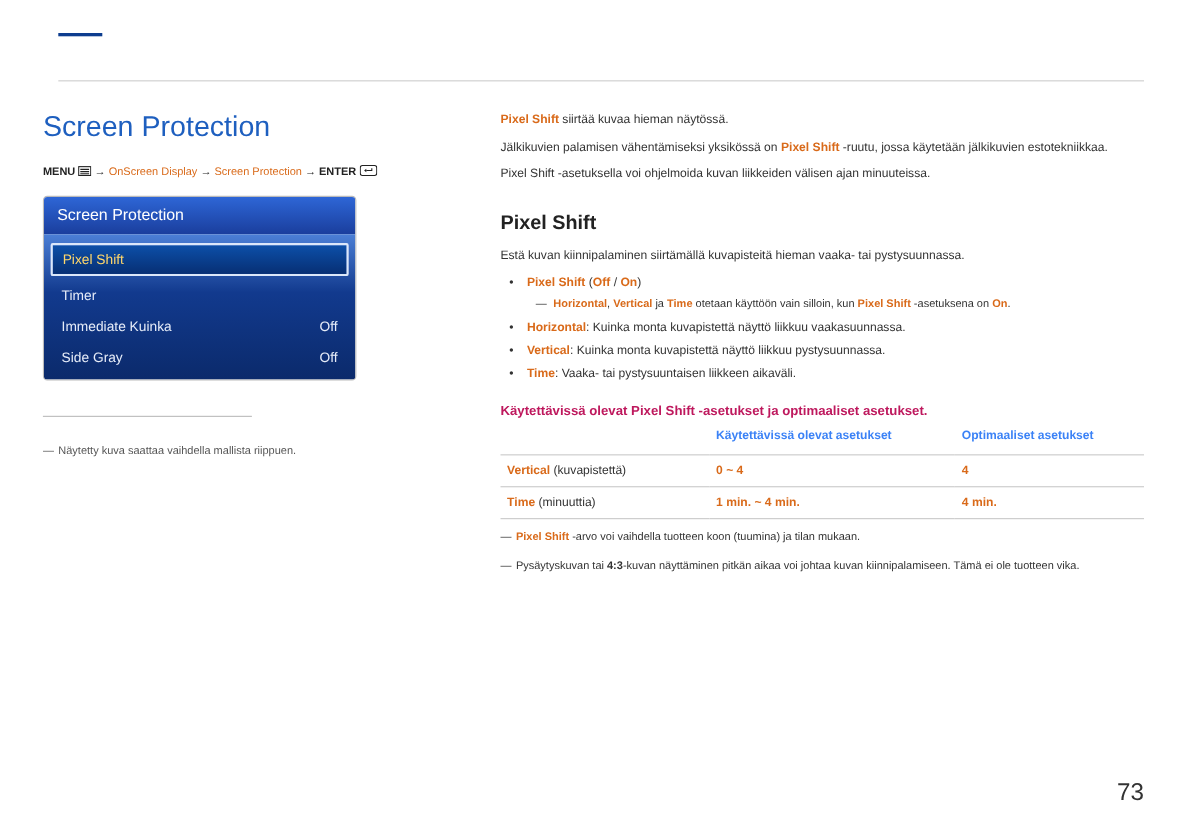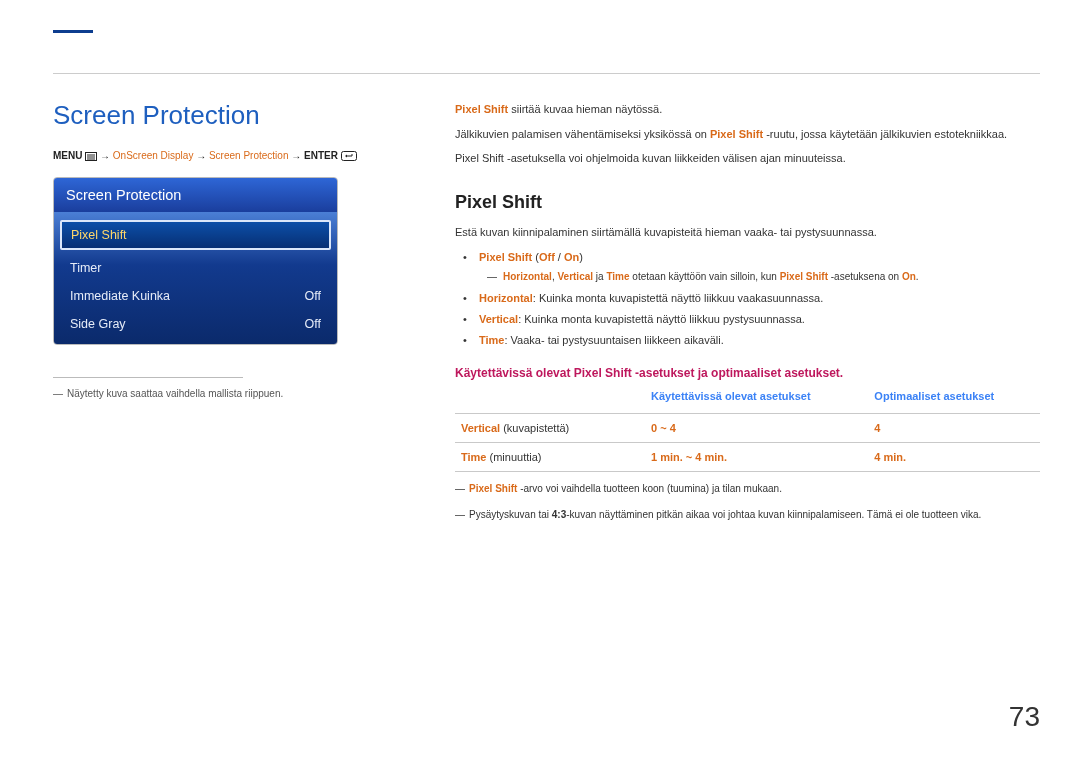--- a/index.html
+++ b/index.html
@@ -23,21 +23,21 @@
     position: absolute;
     top: 73px;
     left: 53px;
     right: 40px;
     height: 1px;
     background: #ccc;
   }
   .left-col {
     position: absolute;
     top: 100px;
-    left: 53px;
+    left: 39px;
     width: 340px;
   }
   .right-col {
     position: absolute;
     top: 100px;
     left: 455px;
     width: 585px;
   }
   .h1 {
     font-size: 26px;
@@ -95,21 +95,21 @@
   .osd-sel .label { color: #ffd76a; font-weight: 400; }
   .divider {
     height: 1px;
     background: #bbb;
     margin-top: 32px;
     width: 190px;
   }
   .footnote {
     font-size: 10px;
     color: #555;
-    margin-top: 10px;
+    margin-top: 26px;
   }
   .footnote .dash { margin-right: 4px; }
 
   .p {
     font-size: 11px;
     line-height: 1.7;
     color: #333;
     margin-bottom: 6px;
   }
   .inline-orange { color: #d96a1a; font-weight: 700; }
@@ -186,21 +186,21 @@
     position: relative;
   }
   .notes-end .dash {
     position: absolute;
     left: 0;
   }
   .page-num {
     position: absolute;
     right: 40px;
     bottom: 30px;
-    font-size: 28px;
+    font-size: 22px;
     color: #333;
     font-weight: 400;
   }
 </style>
 </head>
 <body>
 
 <div class="topbar"></div>
 <div class="topbar-line"></div>
 

